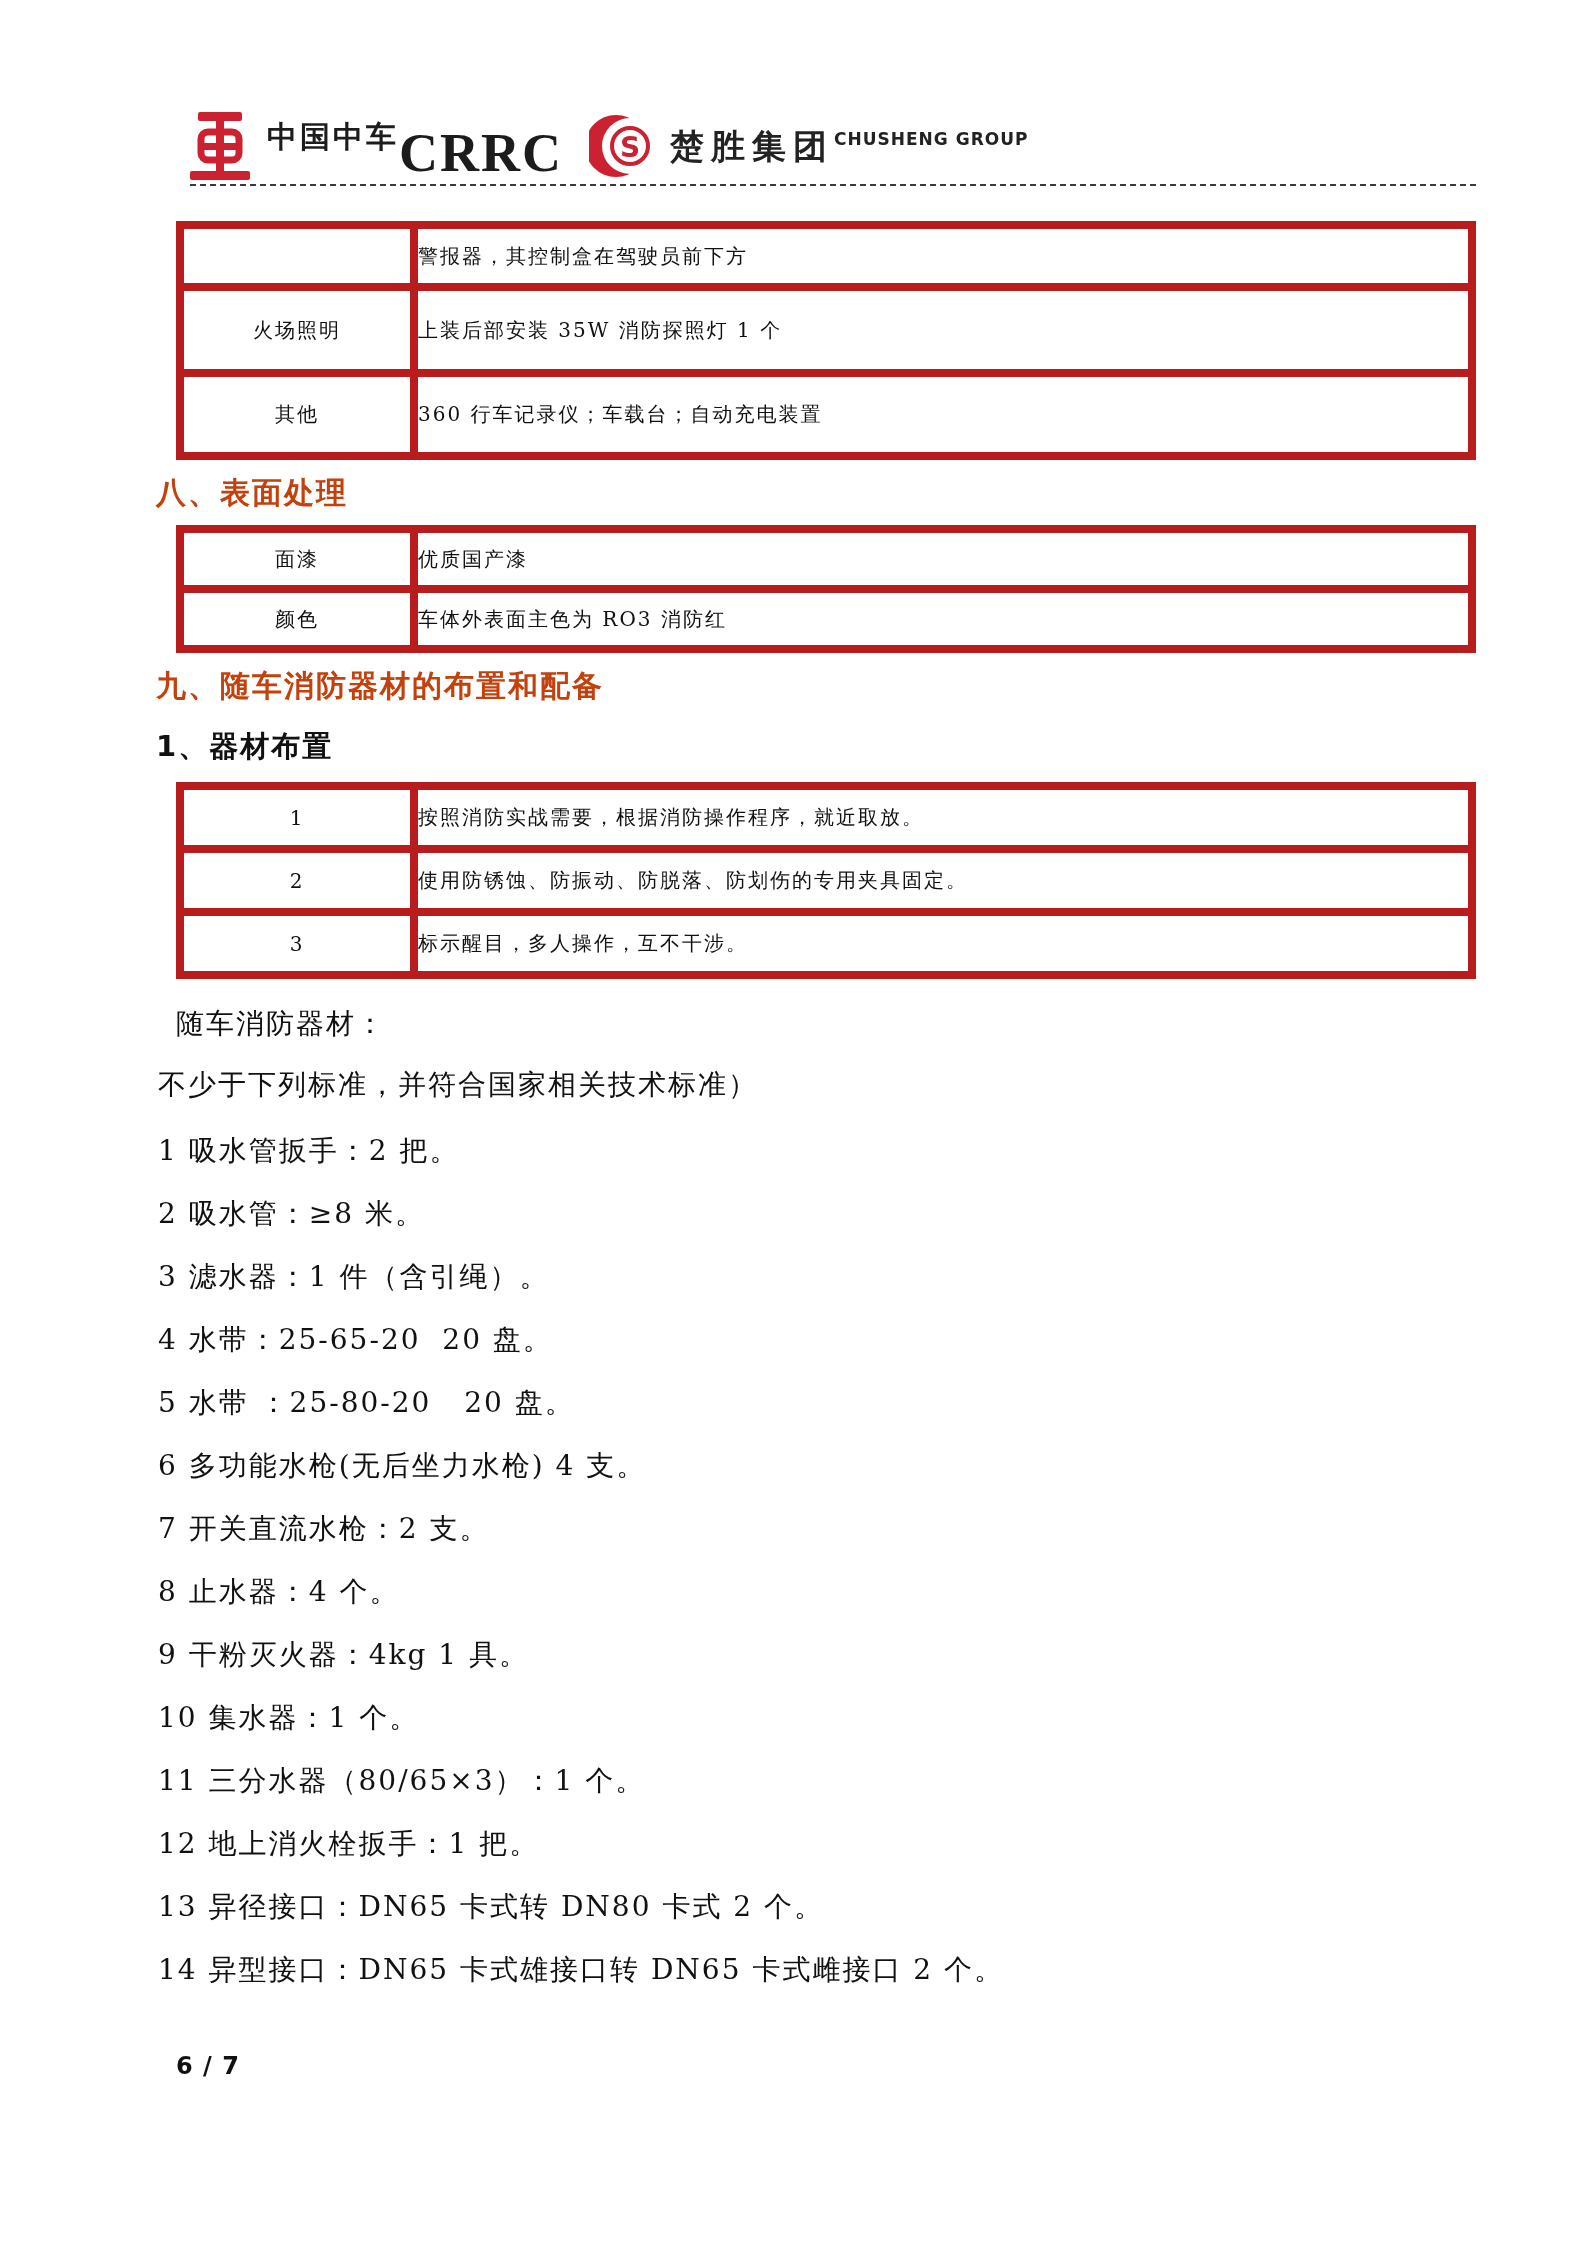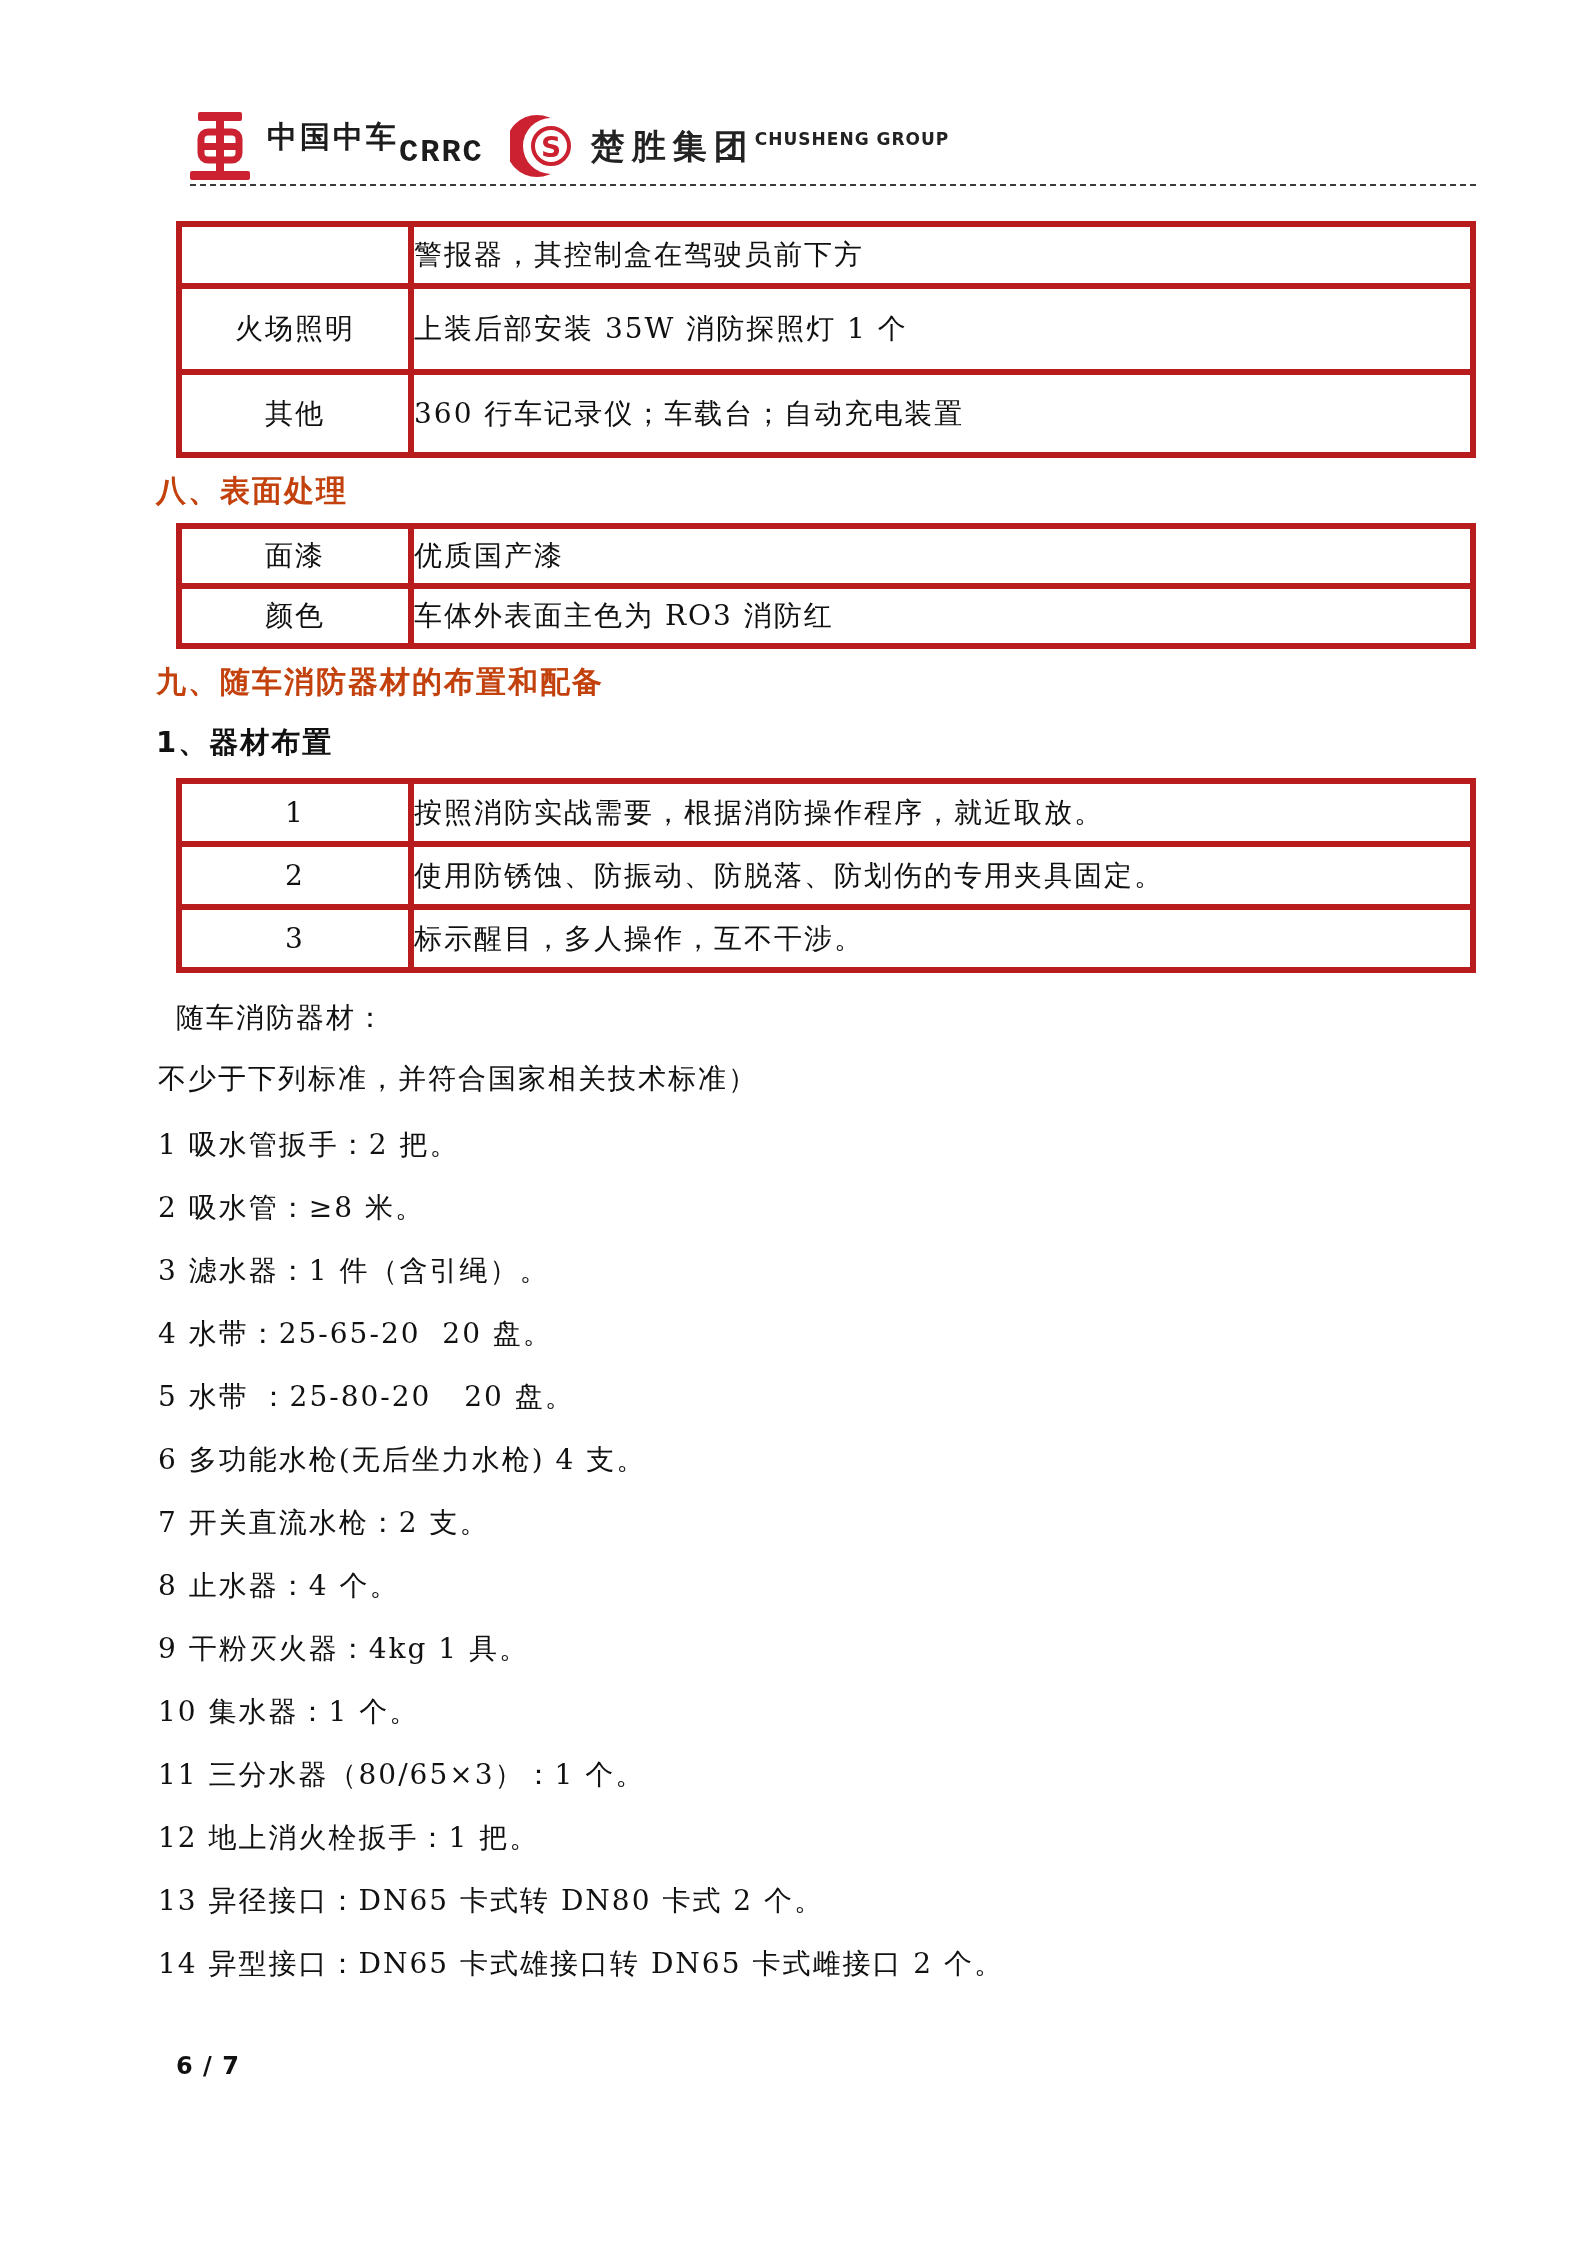--- a/index.html
+++ b/index.html
@@ -17,22 +17,22 @@
     position:absolute;left:188px;top:110px;height:72px;
     display:flex;align-items:center;
   }
   .logo-svg{display:block;}
   .brandtext{margin-left:15px;display:flex;flex-direction:row;justify-content:center;}
   .crrc-zh{
     font-family:"DejaVu Sans","Liberation Sans",sans-serif;
     font-weight:bold;font-size:30px;line-height:32px;letter-spacing:3px;color:#1c1c1c;
   }
   .crrc-en{
-    font-family:Liberation Mono, monospace;
-    font-weight:800;font-size:32px;line-height:36px;letter-spacing:2px;color:#1c1c1c;margin-top:14px;
+    font-family:Liberation Serif, serif;
+    font-weight:800;font-size:54px;line-height:36px;letter-spacing:2px;color:#1c1c1c;margin-top:14px;
   }
   .cs-logo{margin-left:26px;}
   .cs-zh{
     font-family:"DejaVu Sans","Liberation Sans",sans-serif;
     font-weight:bold;font-size:34px;line-height:36px;letter-spacing:7px;color:#222;
   }
   .cs-en{
     font-family:"DejaVu Sans","Liberation Sans",sans-serif;
     font-weight:bold;font-size:17px;line-height:22px;letter-spacing:1px;color:#222;
   }
@@ -40,22 +40,22 @@
     position:absolute;left:190px;top:184px;width:1286px;height:0;
     border-top:2px dashed #3a3a3a;
   }
   
   .content{position:absolute;left:0;top:221px;width:1587px;}
   table.doc{
     border-collapse:collapse;table-layout:fixed;
     margin-left:176px;width:1300px;
   }
   table.doc td{
-    border:6px solid #b91c1c;
-    font-size:28px;letter-spacing:2px;color:#111;
+    border:8px solid #b91c1c;
+    font-size:20px;letter-spacing:2px;color:#111;
     padding:0;
   }
   td.lbl{width:226px;text-align:center;}
   td.val{padding-left:24px;white-space:pre-wrap;}
   tr.h62{height:62px;} tr.h86{height:86px;border-radius:18px;} tr.h83{height:83px;}
   tr.h60{height:60px;} tr.h63{height:63px;}
   .sec-title{
     margin:14px 0 0 156px;
     font-family:"DejaVu Sans","Liberation Sans",sans-serif;
     font-weight:bold;font-size:30px;line-height:38px;letter-spacing:2px;color:#c2410c;

